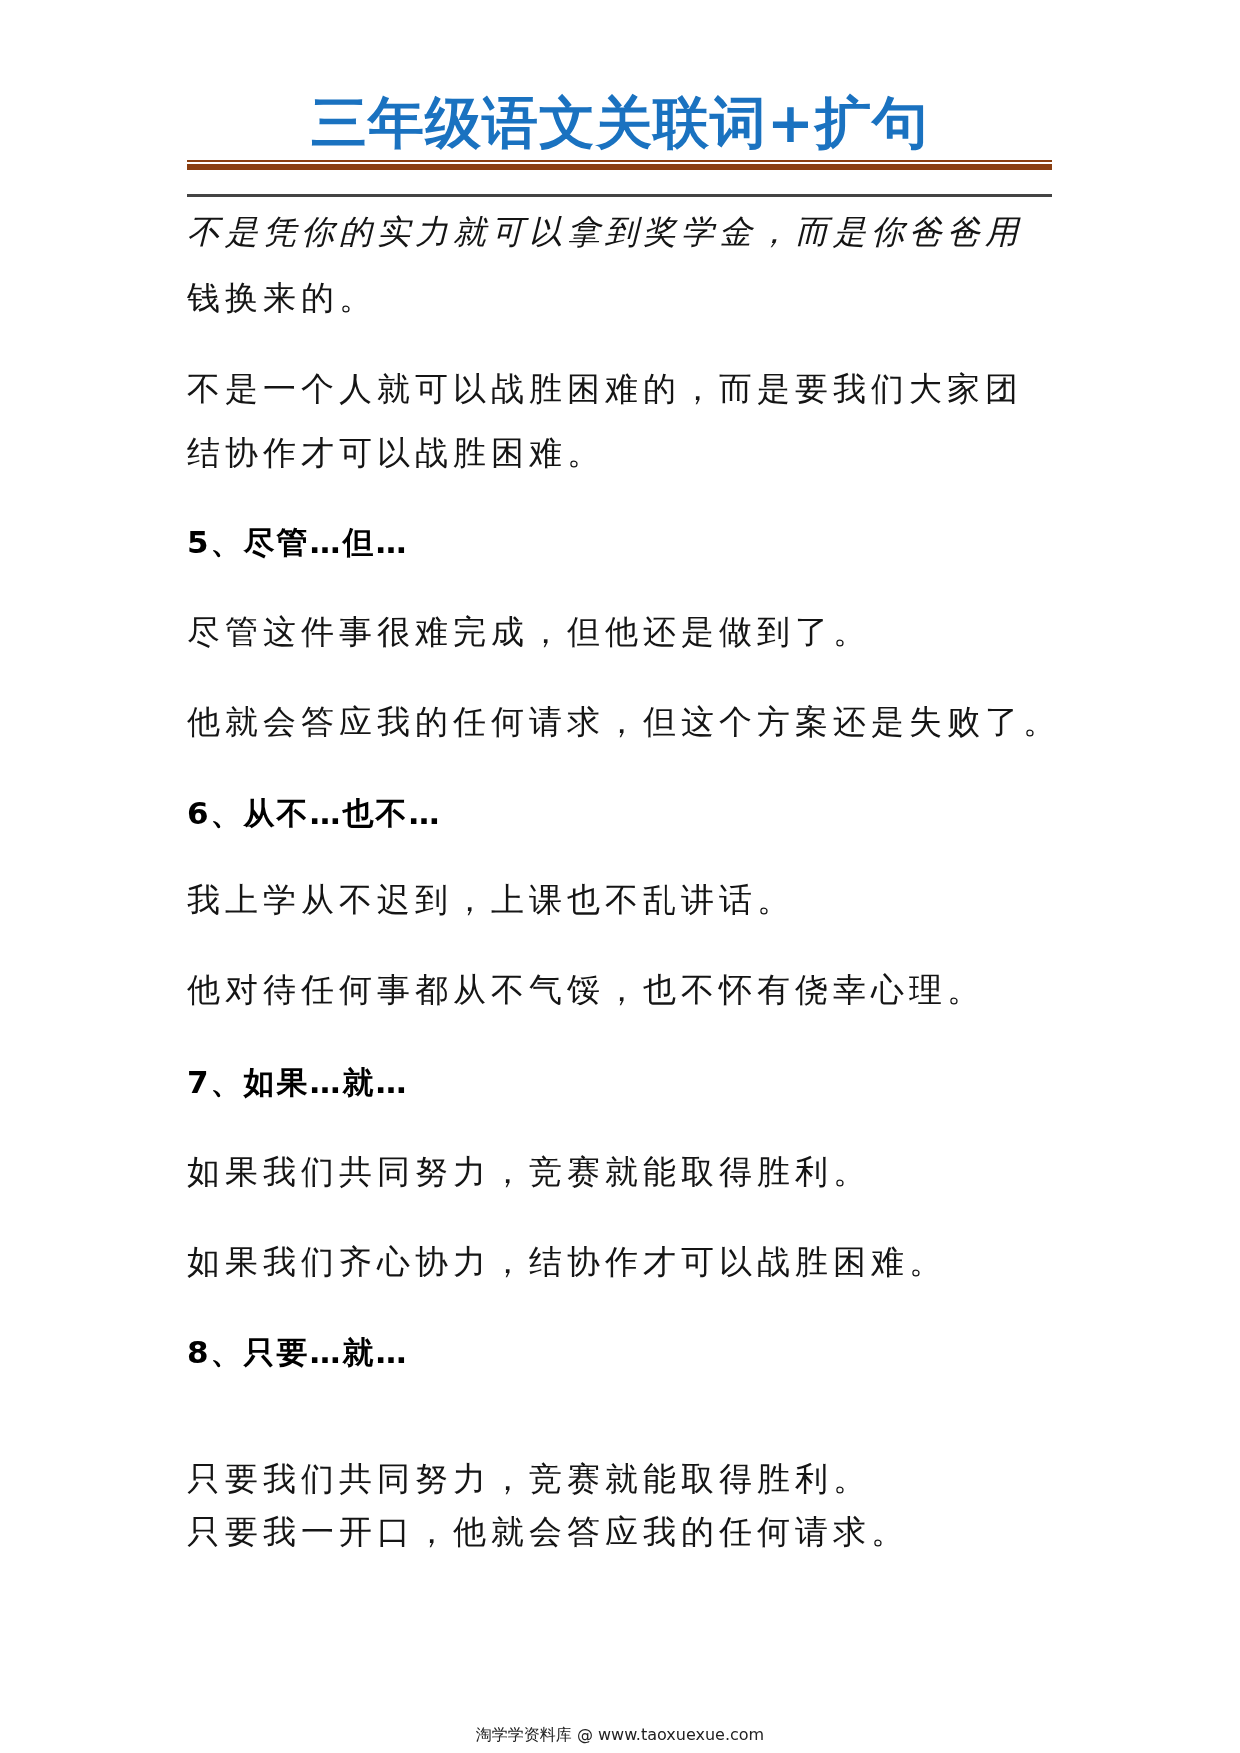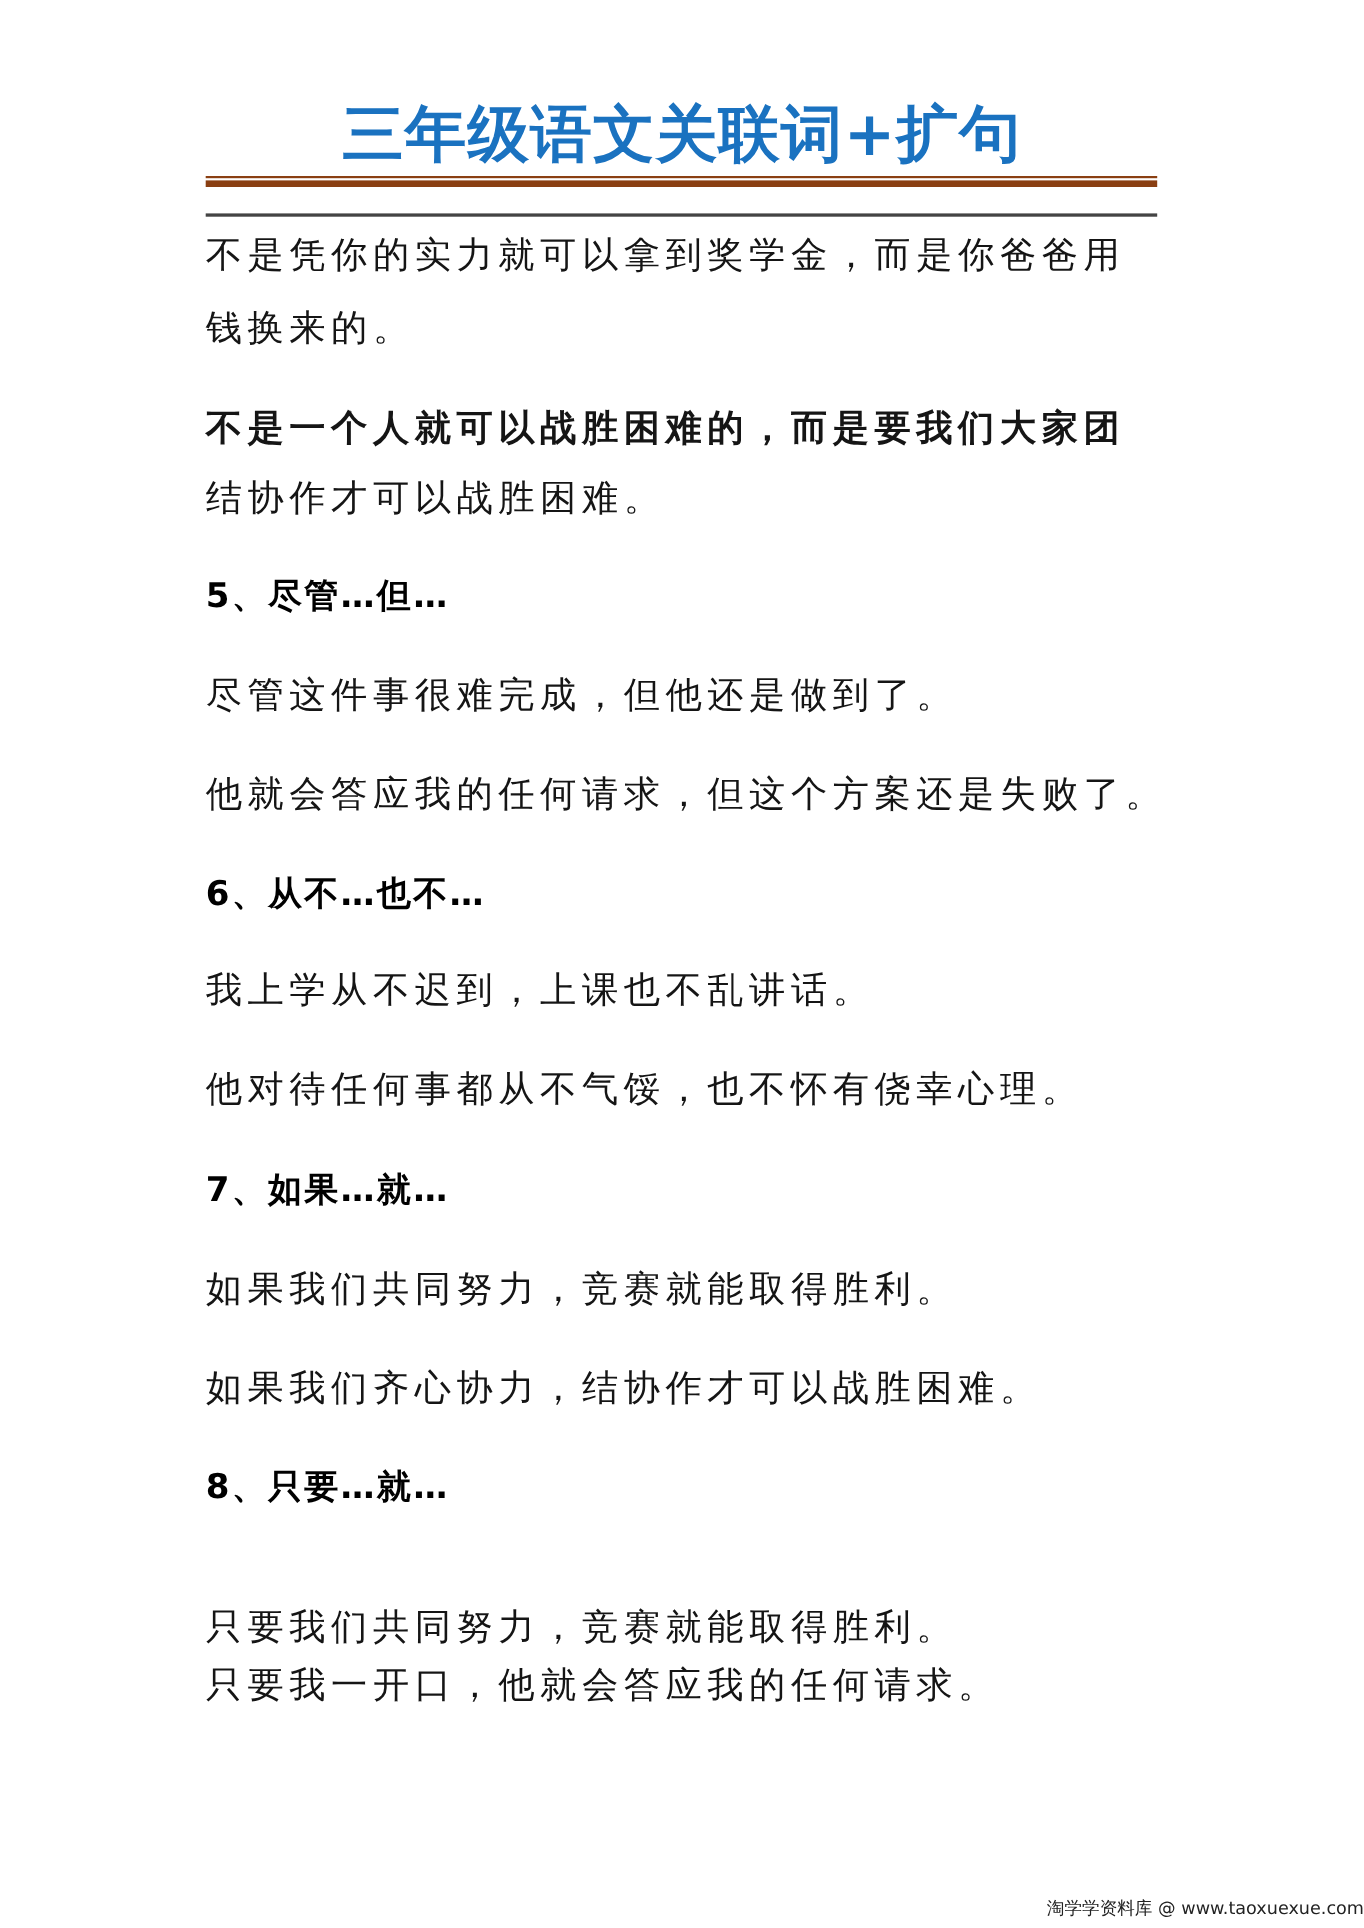--- a/index.html
+++ b/index.html
@@ -6,35 +6,35 @@
     body { width: 1240px; height: 1753px; position: relative; overflow: hidden;
            font-family: "DejaVu Sans", "Liberation Sans", sans-serif; color: #111; }
     .title { position: absolute; left: 0; width: 1240px; top: 88px; text-align: center;
              font-size: 56px; font-weight: bold; line-height: 70px; letter-spacing: 1px; }
     .rule-thin { position: absolute; left: 187px; width: 865px; top: 160px; height: 2px; }
     .rule-thick { position: absolute; left: 187px; width: 865px; top: 164px; height: 6px; }
     .rule-gray { position: absolute; left: 187px; width: 865px; top: 194px; height: 3px; }
     .line { position: absolute; left: 187px; white-space: nowrap; font-size: 33px;
             line-height: 40px; letter-spacing: 5px; color: #151515; }
     .heading { font-weight: bold; font-size: 31px; letter-spacing: 2px; color: #000; }
-    .footer { position: absolute; left: 0; width: 1240px; top: 1724px; text-align: right;
+    .footer { position: absolute; left: 0; width: 1240px; top: 1724px; text-align: center;
               font-size: 16px; color: #222; line-height: 22px; }
   </style>
 </head>
 <body>
 
 <div class="title" style="color:#1a72c0;">三年级语文关联词+扩句</div>
 <div class="rule-thin" style="background:#8a3f12;"></div>
 <div class="rule-thick" style="background:#8a3f12;"></div>
 <div class="rule-gray" style="background:#444444;"></div>
 
 <div>
-  <div class="line" style="top:212px;">不是凭你的实力就可以拿到奖学金，而是你爸爸用</div>
+  <div class="line" style="top:212px;font-style:italic;">不是凭你的实力就可以拿到奖学金，而是你爸爸用</div>
   <div class="line" style="top:278px;">钱换来的。</div>
-  <div class="line" style="top:369px;font-weight:bold;">不是一个人就可以战胜困难的，而是要我们大家团</div>
+  <div class="line" style="top:369px;">不是一个人就可以战胜困难的，而是要我们大家团</div>
   <div class="line" style="top:433px;">结协作才可以战胜困难。</div>
   <div class="line heading" style="top:522px;">5、尽管…但…</div>
   <div class="line" style="top:612px;">尽管这件事很难完成，但他还是做到了。</div>
   <div class="line" style="top:702px;">他就会答应我的任何请求，但这个方案还是失败了。</div>
   <div class="line heading" style="top:793px;">6、从不…也不…</div>
   <div class="line" style="top:880px;">我上学从不迟到，上课也不乱讲话。</div>
   <div class="line" style="top:970px;text-align:center;">他对待任何事都从不气馁，也不怀有侥幸心理。</div>
   <div class="line heading" style="top:1062px;">7、如果…就…</div>
   <div class="line" style="top:1152px;">如果我们共同努力，竞赛就能取得胜利。</div>
   <div class="line" style="top:1242px;">如果我们齐心协力，结协作才可以战胜困难。</div>

